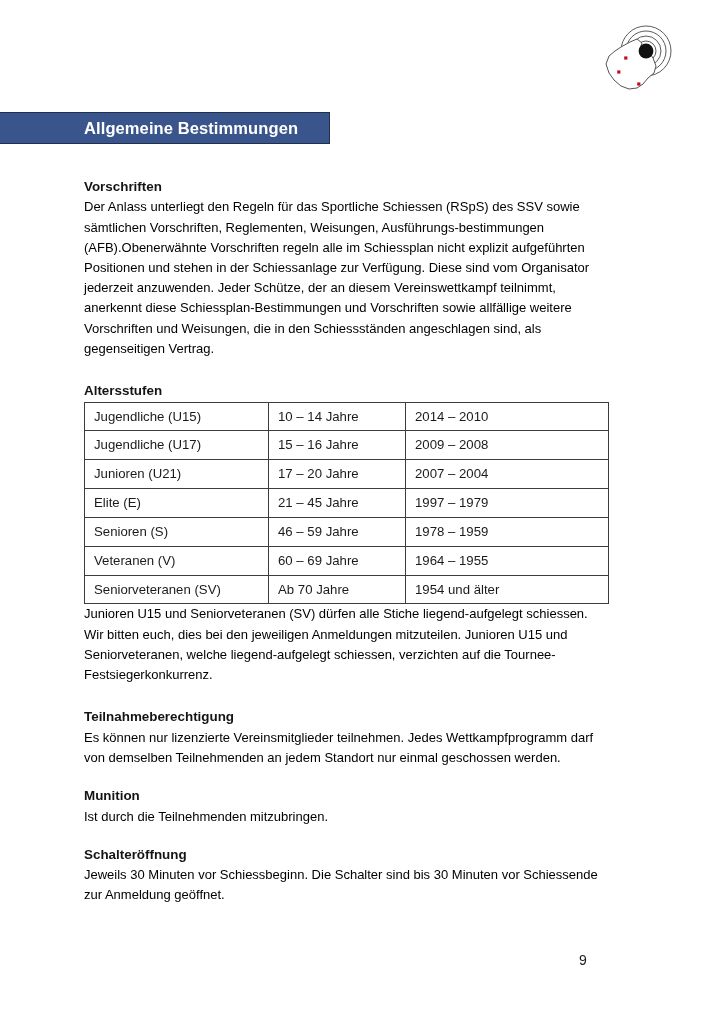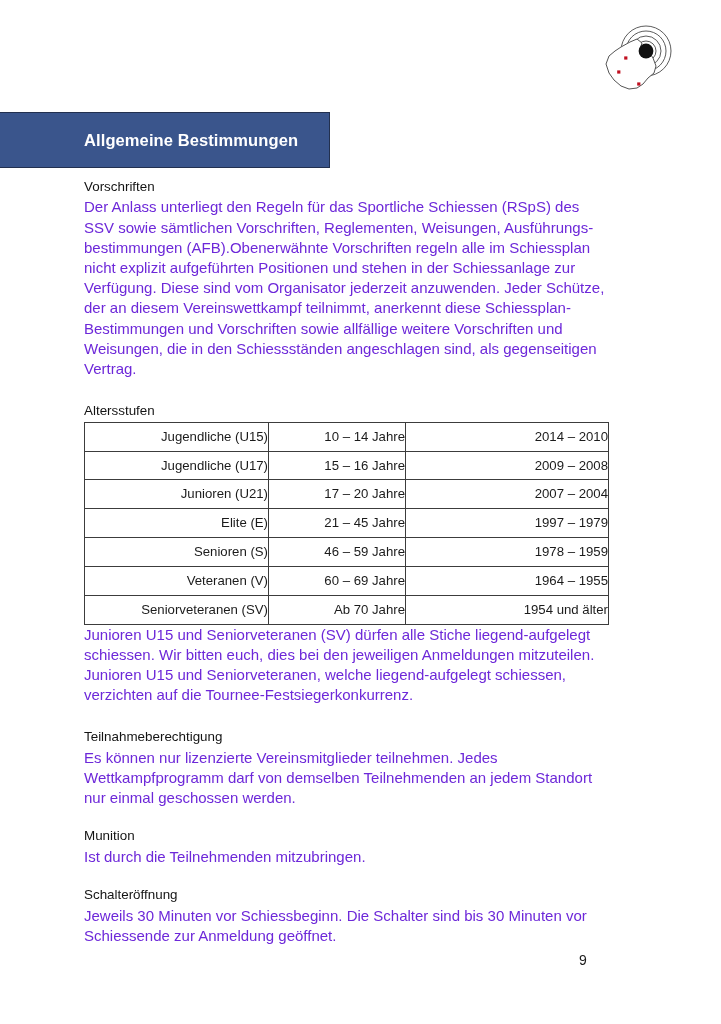--- a/index.html
+++ b/index.html
@@ -27,21 +27,21 @@
     height: 90px;
   }
   .logo-wrap svg { display: block; width: 100%; height: 100%; }
 
   
   .banner {
     position: absolute;
     top: 112px;
     left: 0;
     width: 330px;
-    height: 56px;
+    height: 32px;
     background: #3a558c;
     border: 1.5px solid #22304f;
     border-left: none;
     display: flex;
     align-items: center;
   }
   .banner-title {
     color: #ffffff;
     font-size: 16.5px;
     font-weight: bold;
@@ -53,30 +53,30 @@
   
   .content {
     position: absolute;
     top: 177px;
     left: 84px;
     width: 526px;
   }
 
   h2.section-head {
     font-size: 13.4px;
-    font-weight: normal;
+    font-weight: bold;
     margin: 0 0 1px 0;
     line-height: 1.45;
     color: #141414;
   }
   p.body-text {
-    font-size: 15px;
+    font-size: 13px;
     line-height: 20.2px;
     margin: 0;
-    color: #6d28d9;
+    color: #000000;
   }
   .block { margin-bottom: 22px; }
   .block:last-child { margin-bottom: 0; }
   .block-tight { margin-bottom: 18px; }
 
   
   .table-head { margin-bottom: 5px; }
   table.age-table {
     border-collapse: collapse;
     width: 524px;
@@ -85,21 +85,20 @@
   }
   table.age-table td {
     border: 1px solid #3c3c3c;
     font-size: 13.2px;
     line-height: 1.2;
     padding: 6px 0 6px 9px;
     height: 25px;
     color: #1b1b1b;
     vertical-align: middle;
     white-space: nowrap;
-    text-align: right;
   }
   table.age-table col.c1 { width: 184px; }
   table.age-table col.c2 { width: 137px; }
   table.age-table col.c3 { width: 203px; }
 
   .after-table { margin-top: 17px; }
 
   
   .page-number {
     position: absolute;

